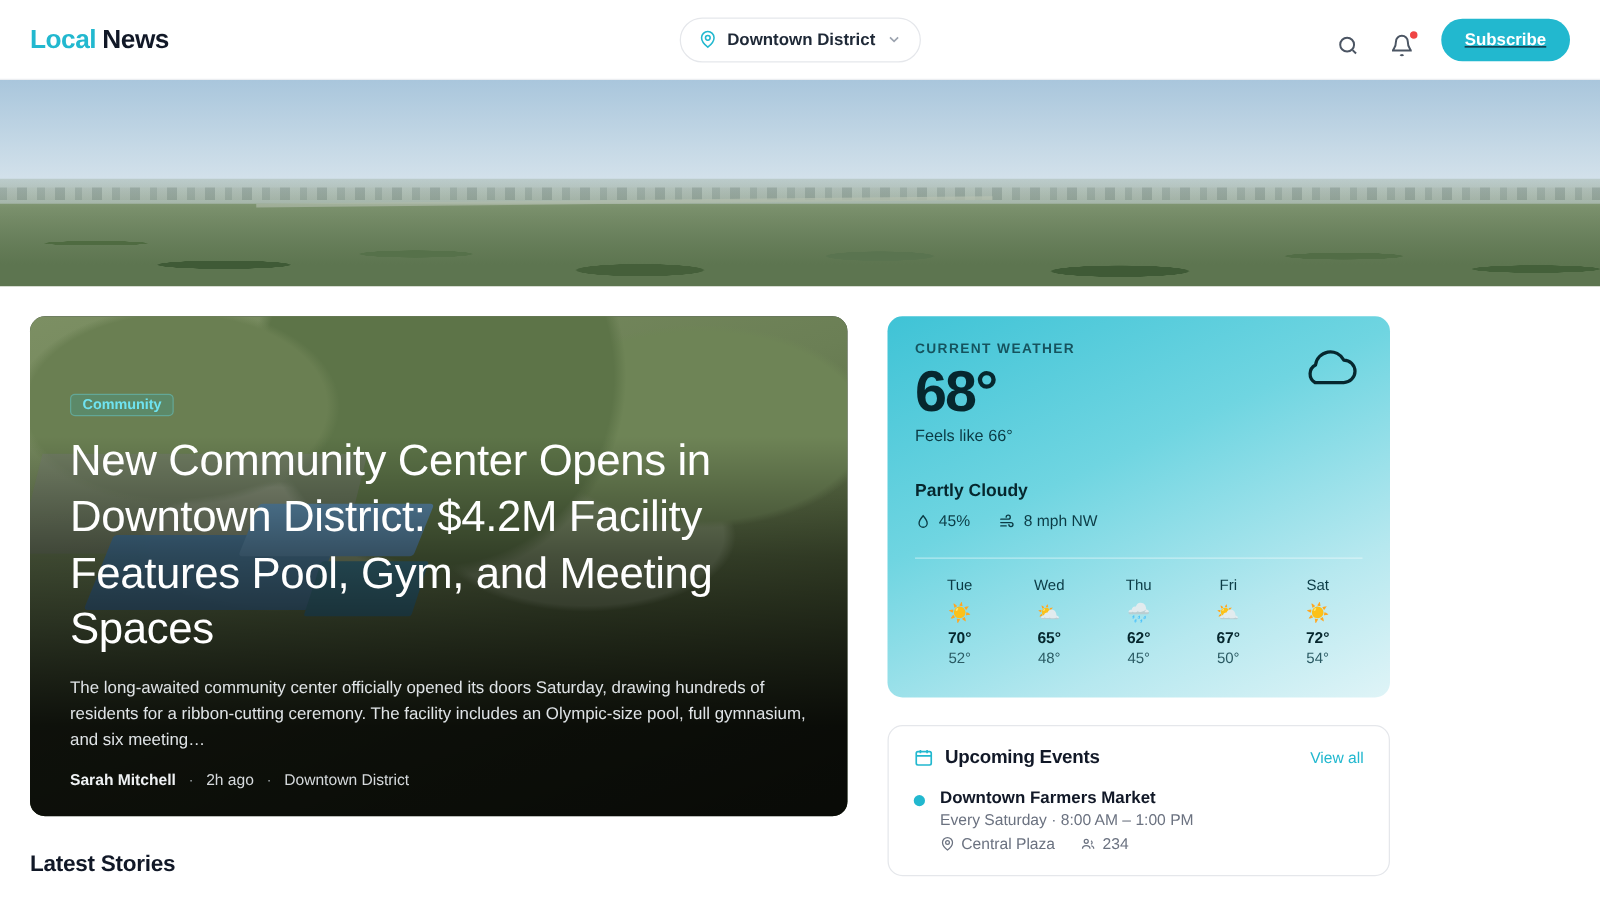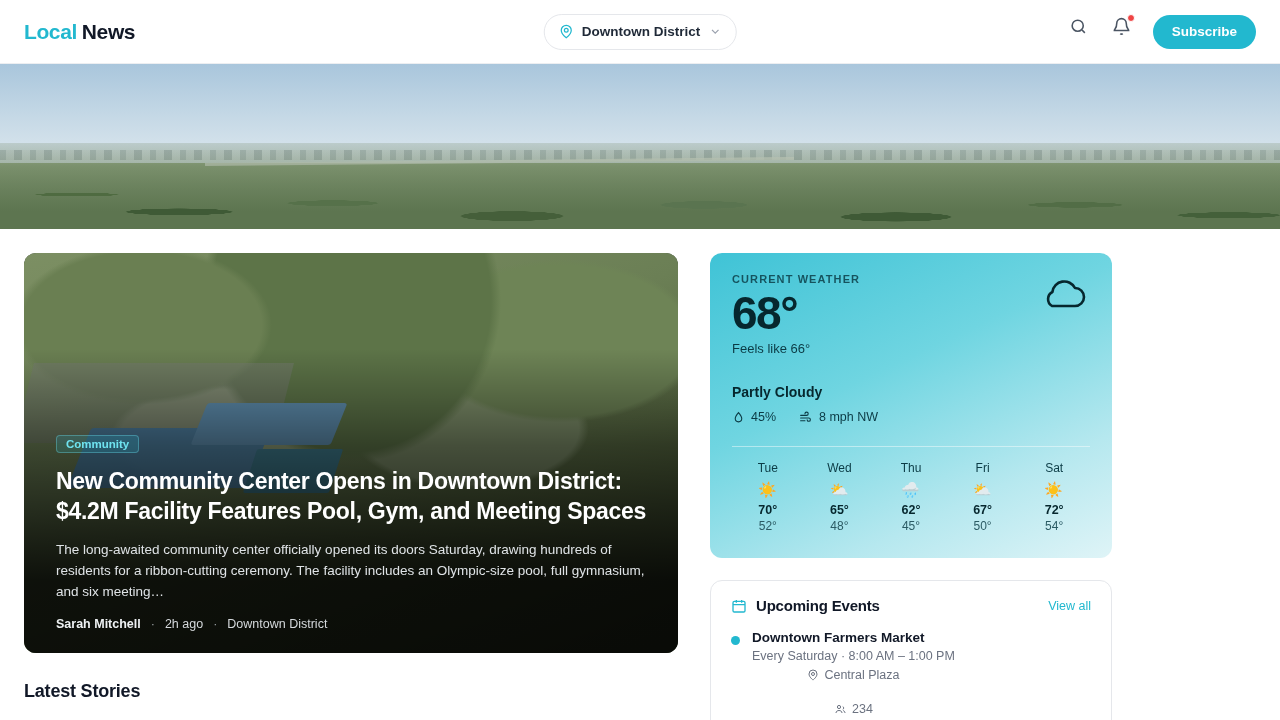--- a/index.html
+++ b/index.html
@@ -47,22 +47,23 @@
     font-weight: 600;
     color: #1f2937;
     cursor: pointer;
   }
   .location-pill .pin { color: #22b8cf; display: flex; }
   .location-pill .chev { color: #9ca3af; display: flex; }
 
   .header-right {
     margin-left: auto;
     display: flex;
-    align-items: flex-start;
+    align-items: flex-end;
     gap: 19px;
+    text-decoration: underline;
   }
   .icon-btn {
     width: 24px; height: 24px;
     display: flex; align-items: center; justify-content: center;
     color: #4b5563;
     cursor: pointer;
     position: relative;
   }
   .notif-dot {
     position: absolute;
@@ -205,23 +206,23 @@
     font-size: 11.5px;
     font-weight: 600;
     color: #6fe3f0;
     background: rgba(34,184,207,0.18);
     border: 1px solid rgba(111,227,240,0.35);
     padding: 2px 9px;
     border-radius: 4px;
     margin-bottom: 14px;
   }
   .featured h1 {
-    font-size: 23px;
+    font-size: 35px;
     line-height: 1.28;
-    font-weight: 700;
+    font-weight: 400;
     color: #ffffff;
     letter-spacing: -0.3px;
     margin-bottom: 14px;
   }
   .featured p {
     font-size: 13.5px;
     line-height: 1.55;
     color: #dfe3e6;
     max-width: 700px;
     margin-bottom: 14px;
@@ -356,21 +357,20 @@
     color: #6b7280;
     margin-top: 4px;
   }
   .event .eloc {
     font-size: 12.5px;
     color: #6b7280;
     margin-top: 5px;
     display: flex;
     align-items: center;
     gap: 20px;
-    flex-direction: column;
   }
   .event .eloc span.i { display: flex; align-items: center; gap: 5px; }
   svg { display: block; }
 </style>
 </head>
 <body>
 
 <div class="header">
   <div class="logo">
     <span class="accent">Local</span>

